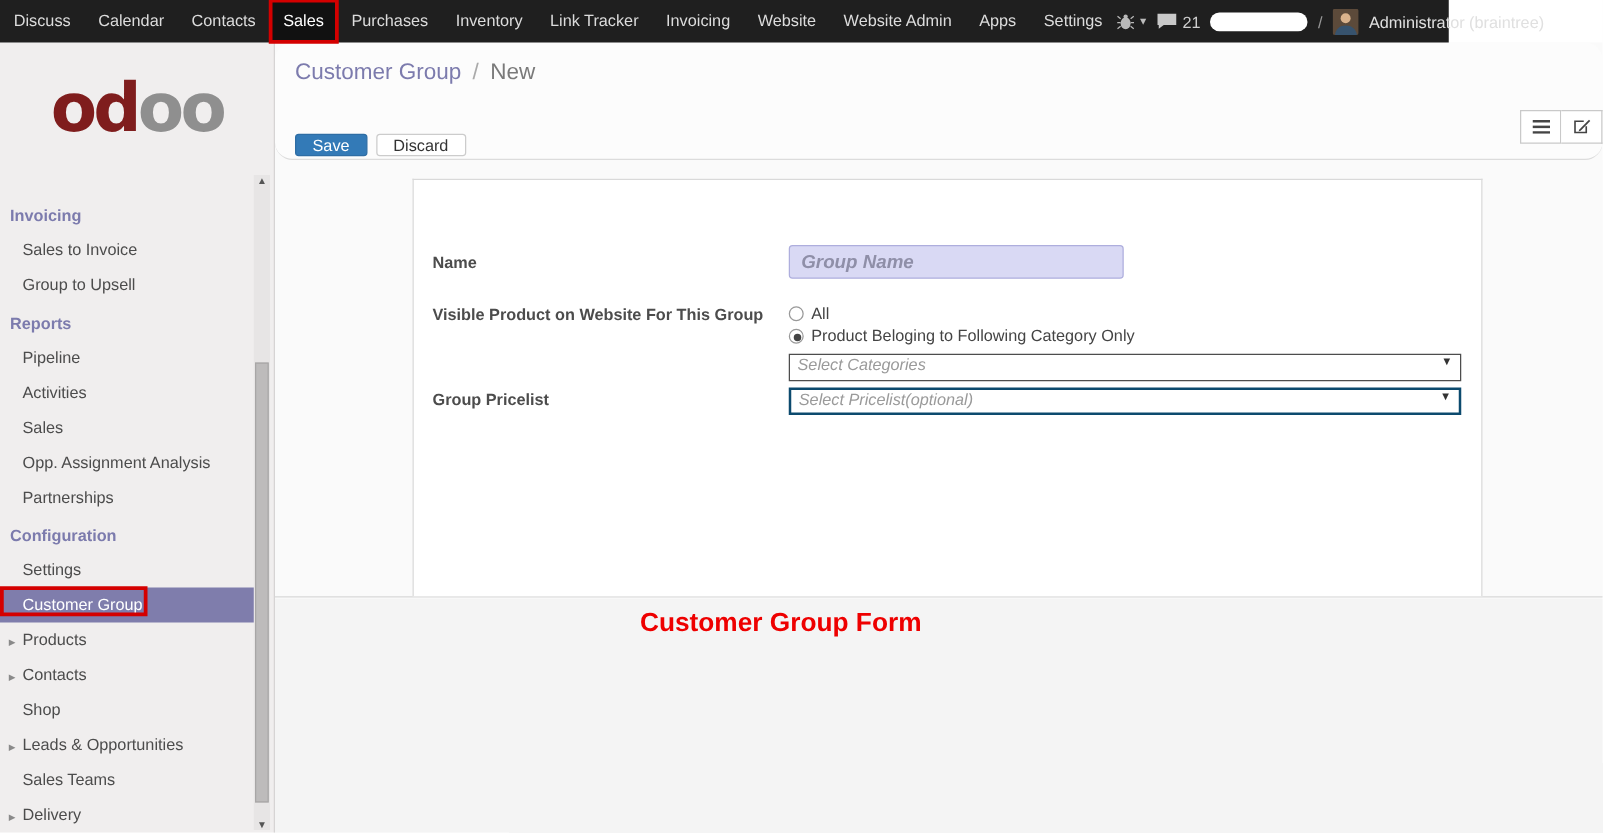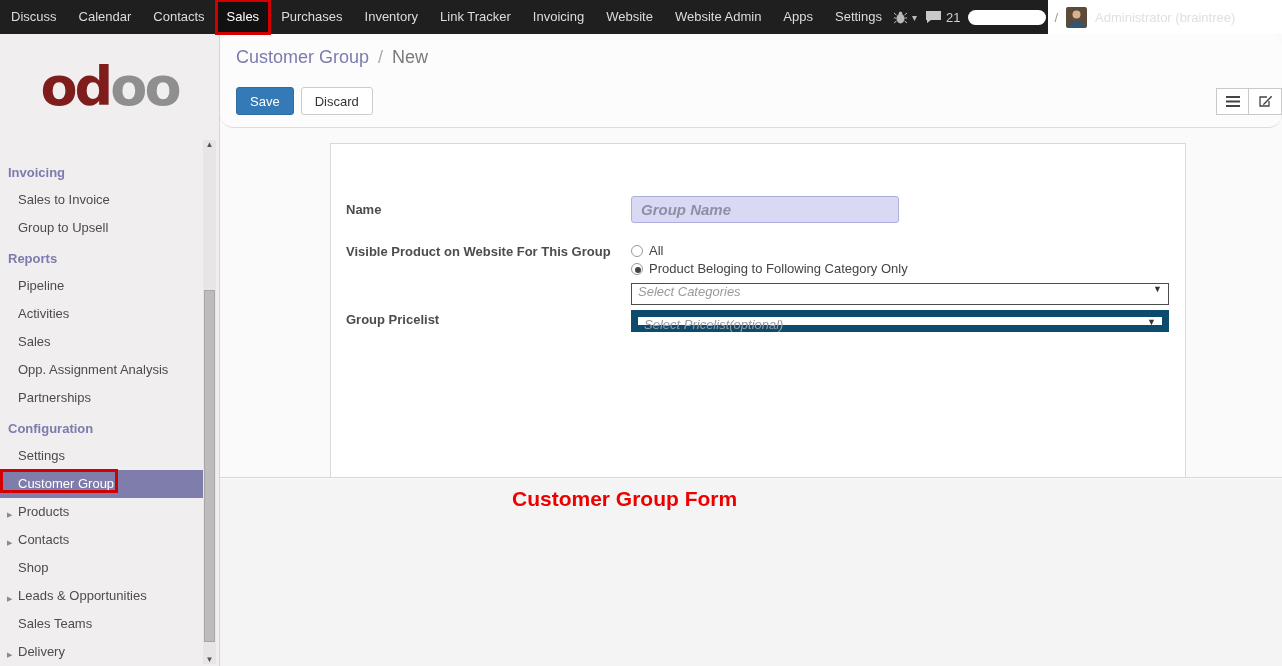--- a/index.html
+++ b/index.html
@@ -1,20 +1,20 @@
 <!DOCTYPE html>
 <html><head>
 <meta charset="utf-8">
 <style>
   * { margin:0; padding:0; box-sizing:border-box; }
   html,body { width:1282px; height:666px; overflow:hidden;
     font-family:"Liberation Sans", sans-serif; background:#fff; }
 
   
-  .topbar { position:absolute; top:0; left:0; width:1048px; height:34px;
+  .topbar { position:absolute; top:0; left:0; width:1159px; height:34px;
     background:#1f1f1f; display:flex; align-items:center; z-index:30; }
   .menus { display:flex; align-items:center; height:34px; }
   .menu-item { color:#dcdcdc; font-size:13px; line-height:34px; padding:0 11px;
     cursor:pointer; white-space:nowrap; }
   .menu-item.annotated { background:rgba(0,0,0,.45); outline:3px solid #d40000;
     outline-offset:-2px; color:#fff; }
   .topbar-right { margin-left:auto; display:flex; align-items:center; gap:8px;
     padding-right:8px; }
   .tb-caret { color:#bbb; font-size:10px; margin-left:-4px; }
   .chat-wrap { display:flex; align-items:center; gap:4px; color:#cfcfcf; font-size:13px; }
@@ -52,22 +52,22 @@
   
   .content { position:absolute; top:34px; left:220px; right:0; bottom:0;
     background:#fafafa; }
   .ctrl-header { position:absolute; top:0; left:0; right:0; height:94px;
     background:#fcfcfc; border-bottom:1px solid #dcdcdc;border-radius:14px; }
   .breadcrumb { position:absolute; left:16px; top:13px; font-size:18px; }
   .bc-parent { color:#7c7bad; cursor:pointer; }
   .bc-sep { color:#aaa; padding:0 4px; }
   .bc-current { color:#7a7a7a; }
   .btn-row { position:absolute; left:16px; top:53px; display:flex; gap:7px; }
-  .btn { height:28px; padding:0 13px; font-size:13px; border-radius:3px;
-    cursor:pointer; font-family:"Liberation Sans", sans-serif; }
+  .btn { height:18px; padding:0 13px; font-size:13px; border-radius:3px;
+    cursor:pointer; font-family:"Liberation Sans", sans-serif;margin-top:20px; }
   .btn-save { background:#337ab7; border:1px solid #2e6da4; color:#fff; }
   .btn-discard { background:#fff; border:1px solid #ccc; color:#333; }
   .view-switch { position:absolute; right:0; top:54px; display:flex; }
   .vs-btn { width:33px; height:27px; background:#fff; border:1px solid #c9c9c9;
     display:flex; align-items:center; justify-content:center; cursor:pointer; }
   .vs-btn + .vs-btn { border-left:none; }
 
   .form-area { position:absolute; top:94px; left:0; right:0; height:350px;
     background:#fafafa; border-bottom:1px solid #d8d8d8; }
   .sheet { position:absolute; left:110px; top:15px; width:856px; bottom:0;
@@ -99,21 +99,21 @@
     width:6px; height:6px; border-radius:50%; background:#444; }
 
   .select { position:absolute; background:#fff; display:flex; align-items:flex-start;
     padding:0 6px; font-size:13px; cursor:pointer; }
   .sel-text { flex:1; font-style:italic; color:#9a9a9a; overflow:hidden;
     white-space:nowrap; }
   .sel-caret { font-size:9px; color:#333; margin-left:6px; }
   .sel-categories { left:300px; top:139px; width:538px; height:22px;
     border:1px solid #4d4d4d; }
   .sel-pricelist { left:300px; top:166px; width:538px; height:22px;
-    border:7px solid #0c4a6e; }
+    border:2px solid #0c4a6e; }
 
   .caption-area { position:absolute; top:445px; left:0; right:0; bottom:0;
     background:#f4f4f4; }
   .caption { position:absolute; left:292px; top:8px; font-size:21px;
     font-weight:bold; color:#ee0000; white-space:nowrap; }
 </style>
 </head>
 <body>
 
 <div class="topbar">

